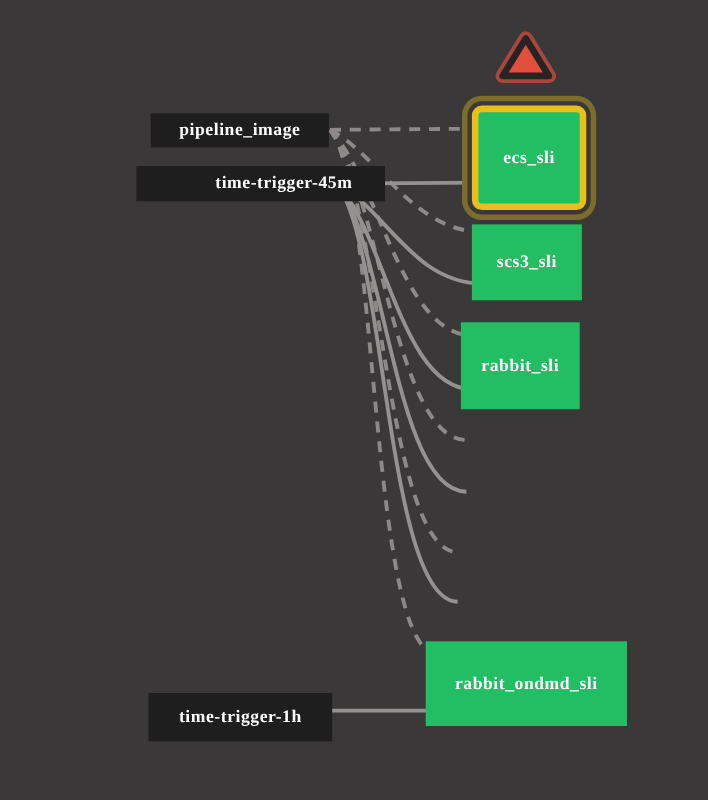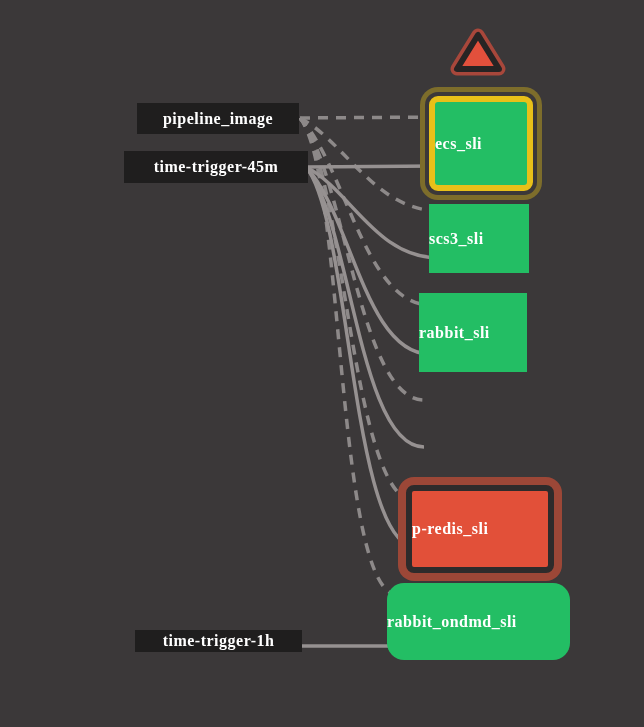--- a/index.html
+++ b/index.html
@@ -20,41 +20,41 @@
   .edge-dashed{stroke:var(--edge-dashed);stroke-width:3.5;fill:none;stroke-dasharray:10 8;}
   .edge-solid{stroke:var(--edge-solid);stroke-width:3.5;fill:none;}
   .res-label{
     position:absolute; z-index:3; background:var(--label-bg); color:var(--label-text);
     display:flex; align-items:center; justify-content:center;
     font-weight:bold; font-size:16px; letter-spacing:0.5px; white-space:nowrap;
     cursor:pointer;
   }
   .job{
     position:absolute; z-index:2; box-sizing:border-box; background:var(--job-green);
-    color:#fff; display:flex; align-items:center; 
+    color:#fff; display:flex; align-items:center; justify-content:center;
     font-weight:bold; font-size:16px; letter-spacing:0.5px; white-space:nowrap;
     cursor:pointer;
   }
   .job--running-ok{
     border:6px solid var(--running-border-yellow); border-radius:9px;
     box-shadow:0 0 0 4px var(--background), 0 0 0 9px var(--running-ring-olive);
   }
   .job--running-failed{
     background:var(--job-red); border:6px solid var(--failed-inner-border); border-radius:8px;
     box-shadow:0 0 0 8px var(--failed-ring);
   }
   #job-ecs{left:429px;top:96px;width:104px;height:95px;}
   #job-scs3{left:429px;top:204px;width:100px;height:69px;}
   #job-rabbit{left:419px;top:293px;width:108px;height:79px;}
   #job-credhub{left:413px;top:389px;width:131px;height:79px;}
   #job-predis{left:406px;top:485px;width:148px;height:88px;}
-  #job-ondmd{left:387px;top:583px;width:183px;height:77px;border-radius:17px;}
+  #job-ondmd{left:387px;top:583px;width:183px;height:77px;}
   #res-pipeline{left:137px;top:103px;width:162px;height:31px;}
-  #res-45m{left:124px;top:151px;width:184px;height:32px;}
-  #res-1h{left:135px;top:630px;width:167px;height:22px;}
+  #res-45m{left:124px;top:151px;width:184px;height:32px;padding-left:42px;}
+  #res-1h{left:135px;top:630px;width:167px;height:44px;}
   .triangle{position:absolute;left:450px;top:28px;z-index:3;cursor:pointer;}
 </style>
 </head>
 <body>
 
 <div class="canvas">
 
   <svg id="edges" width="644" height="727">
       <path d="M300,118 L436,117" class="edge-dashed"></path>
       <path d="M300,118 C345,141.25 375,211 440,211" class="edge-dashed"></path>
@@ -87,20 +87,17 @@
 
   <div class="job job--running-ok" id="job-ecs">
     <span>ecs_sli</span>
   </div>
   <div class="job" id="job-scs3">
     <span>scs3_sli</span>
   </div>
   <div class="job" id="job-rabbit">
     <span>rabbit_sli</span>
   </div>
-  <div class="job job--running-failed" id="job-predis">
-    <span>p-redis_sli</span>
-  </div>
   <div class="job" id="job-ondmd">
     <span>rabbit_ondmd_sli</span>
   </div>
 
 </div>
 
 </body></html>

